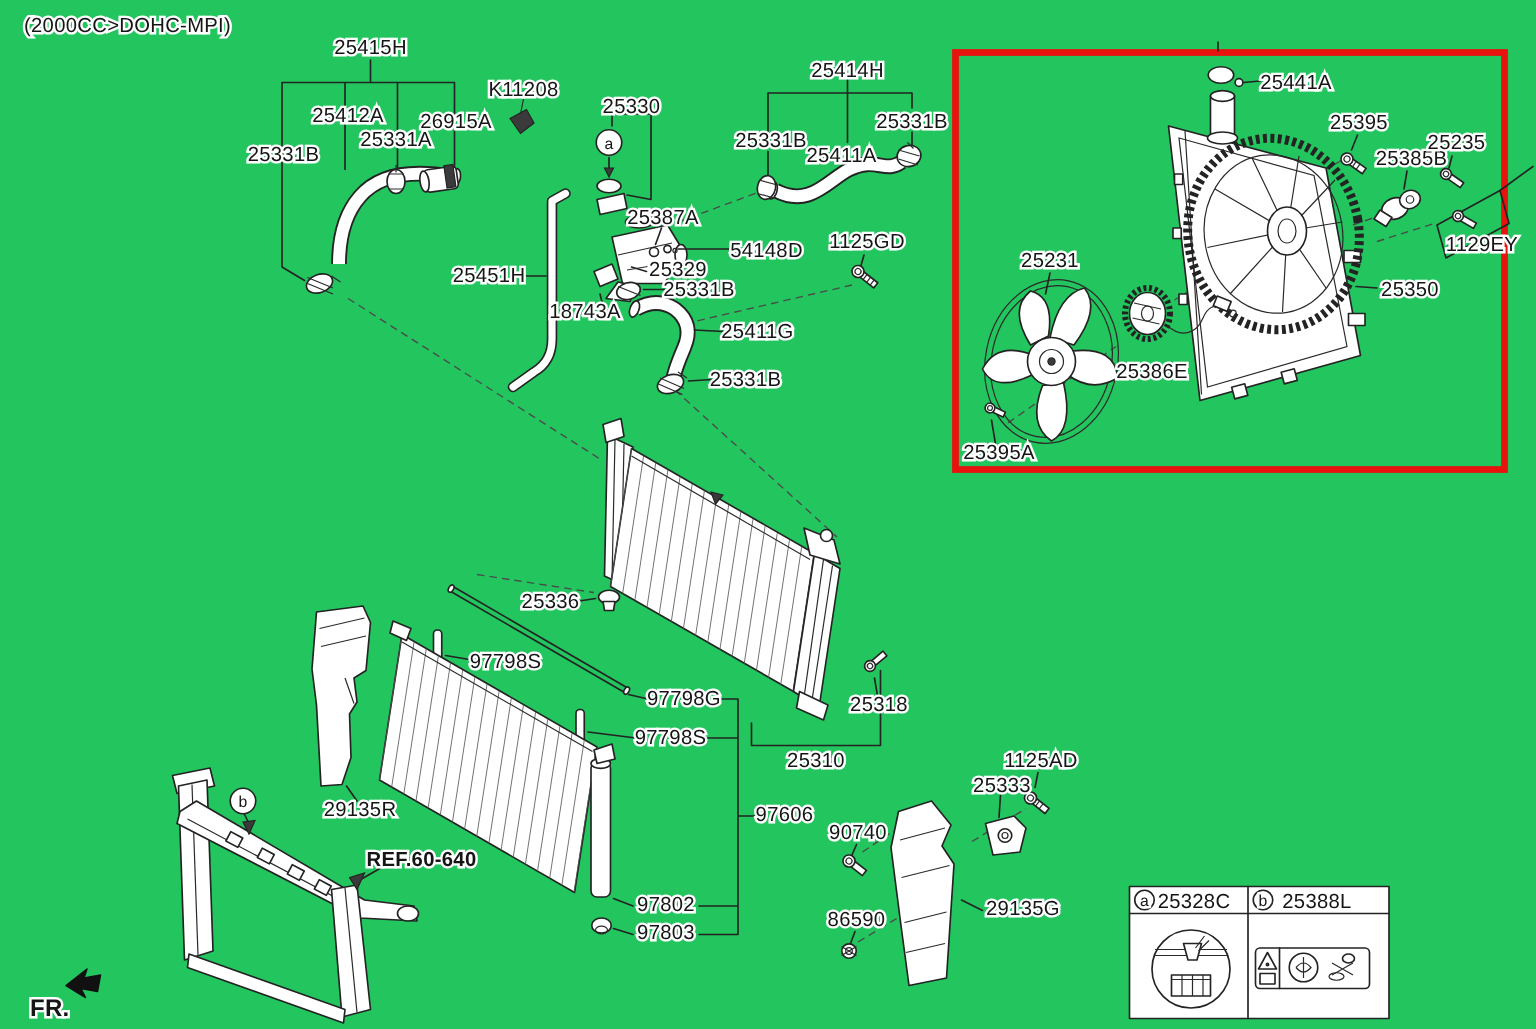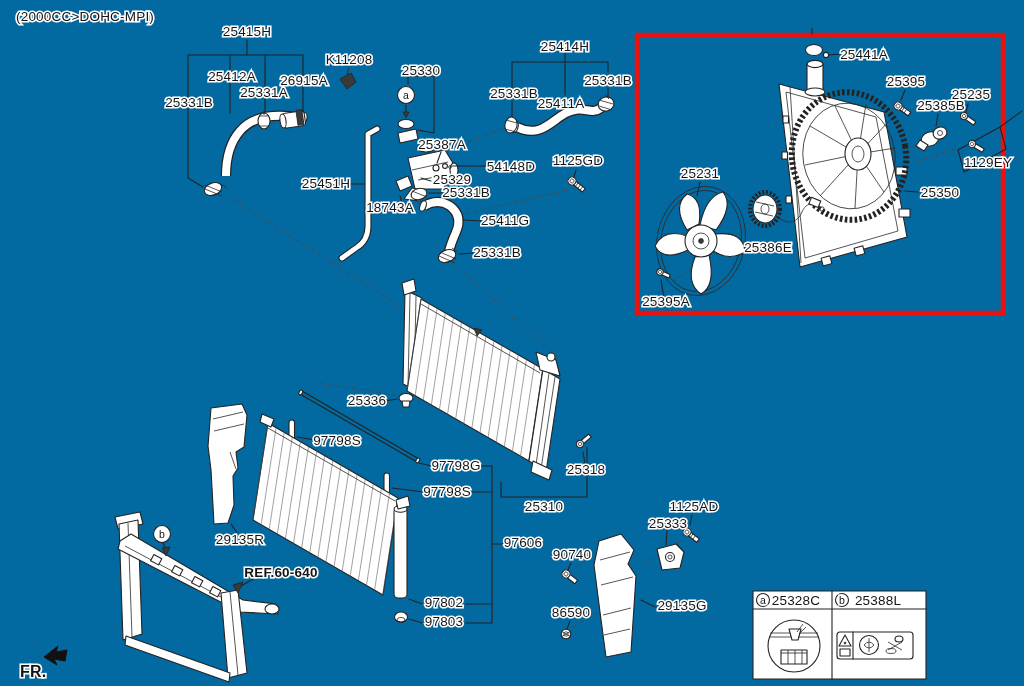--- a/index.html
+++ b/index.html
@@ -1,16 +1,16 @@
 <!DOCTYPE html>
 <html><head>
 <meta charset="utf-8">
 <style>
   html,body{margin:0;padding:0;background:#ffffff;}
-  .stage{position:relative;width:1024px;height:686px;background:#0369a1;overflow:hidden;
+  .stage{position:relative;width:1024px;height:686px;background:#22c55e;overflow:hidden;
          font-family:"Liberation Sans",sans-serif;}
   svg{display:block}
   .ln{stroke:#232323;stroke-width:1.1;fill:none;stroke-linejoin:round;stroke-linecap:round}
   .thin{stroke:#2a2a2a;stroke-width:.8;fill:none}
   .fillw{fill:#fff;stroke:#232323;stroke-width:1.1;stroke-linejoin:round}
   .dark{fill:#3a3a3a;stroke:#232323;stroke-width:.8}
   .dash{stroke:#4a4a4a;stroke-width:.9;fill:none;stroke-dasharray:5 3.4}
   .hatch{stroke:#555;stroke-width:.55;fill:none}
   .serr{fill:none;stroke:#232323;stroke-width:6;stroke-dasharray:2.6 2.3}
   .serr2{fill:none;stroke:#232323;stroke-width:4;stroke-dasharray:2 1.8}

